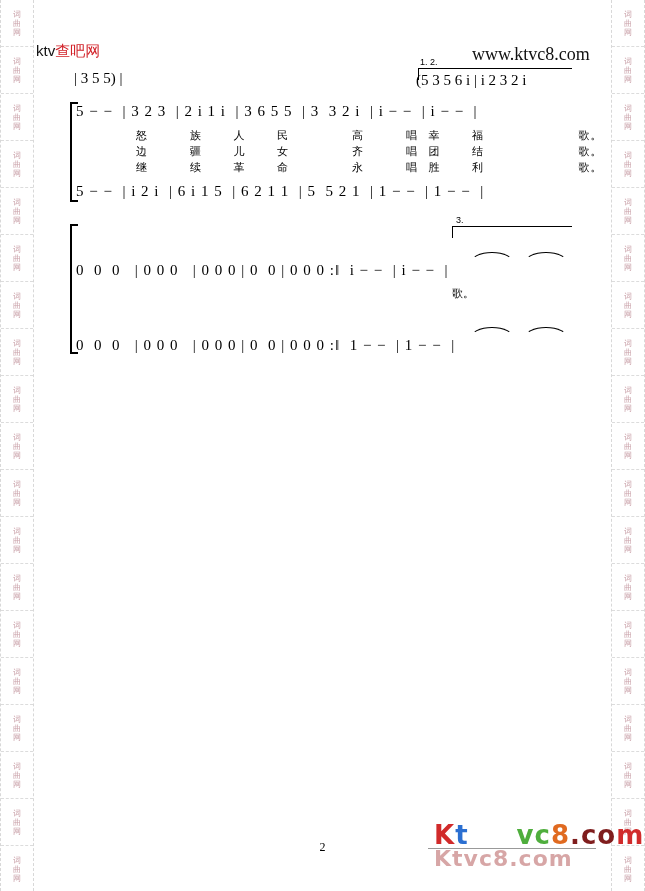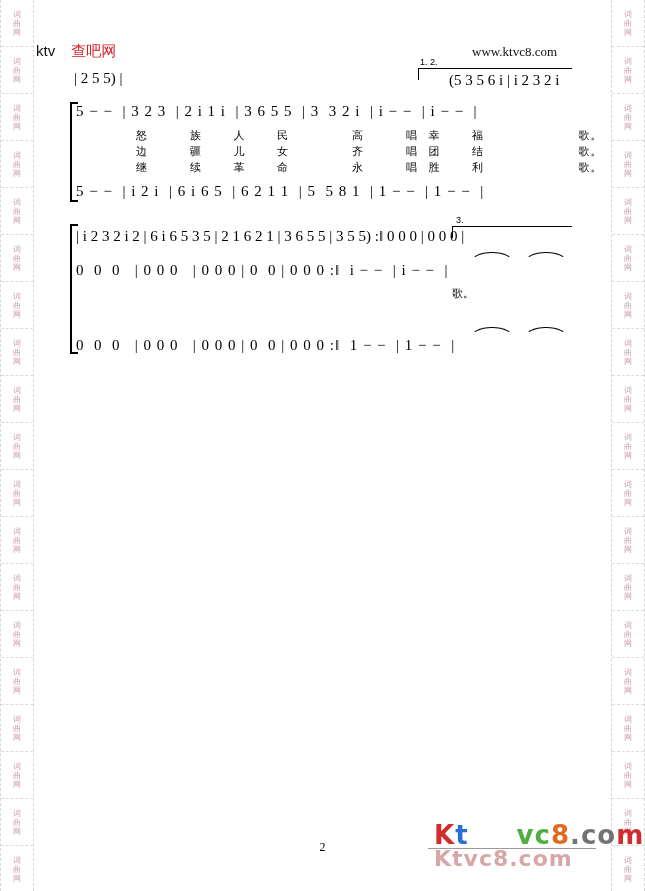--- a/index.html
+++ b/index.html
@@ -55,27 +55,27 @@
 
   
   .logo {
     position: absolute;
     left: 36px;
     top: 42px;
     font-size: 15px;
     font-family: "Liberation Sans", sans-serif;
   }
   .logo .ktv { color: #111; text-align: right; }
-  .logo .cn { color: #d2232a; margin-left: 16px; }
+  .logo .cn { color: #d2232a; }
 
   .site-url {
     position: absolute;
     left: 472px;
     top: 44px;
-    font-size: 13px;
+    font-size: 18px;
     color: #111;
     font-family: "Liberation Serif", serif;
   }
 
   
   .score {
     position: absolute;
     left: 0; top: 0;
     width: 645px; height: 891px;
   }
@@ -133,21 +133,21 @@
     top: 820px;
     font-family: "DejaVu Sans", sans-serif;
     font-size: 26px;
     font-weight: bold;
     letter-spacing: 1px;
   }
   .bottom-wm .c1 { color: #d12b2b; }
   .bottom-wm .c2 { color: #2b6fd1; }
   .bottom-wm .c3 { color: #4fae3d; margin-left: 48px; }
   .bottom-wm .c4 { color: #e06a20; }
-  .bottom-wm .c5 { color: #737373; }
+  .bottom-wm .c5 { color: #7f1d1d; }
   .bottom-wm2 {
     position: absolute;
     left: 434px;
     top: 846px;
     font-family: "DejaVu Sans", sans-serif;
     font-size: 22px;
     font-weight: bold;
     opacity: .5;
     letter-spacing: 1px;
   }
@@ -359,48 +359,47 @@
 曲
 网</span>
       </div>
   </div>
 
   <div class="logo"><span class="ktv">ktv</span><span class="cn">查吧网</span></div>
   <div class="site-url">www.ktvc8.com</div>
 
   <div class="score">
 
-    <div class="notes" style="left:74px; top:70px;">| 2 5 5) |</div>
+    <div class="notes" style="left:74px; top:70px;">| 3 5 5) |</div>
 
     <div class="tiny" style="left:420px; top:57px;">1. 2.</div>
     <div class="rule" style="left:418px; top:68px; width:154px; height:1px;"></div>
     <div class="rule" style="left:418px; top:68px; width:1px; height:12px;"></div>
-    <div class="notes" style="left:416px; top:72px;margin-left:33px;">(5 3 5 6 i | i 2 3 2 i</div>
+    <div class="notes" style="left:416px; top:72px;">(5 3 5 6 i | i 2 3 2 i</div>
 
     <div class="rule" style="left:70px; top:102px; width:2px; height:100px;"></div>
     <div class="rule" style="left:70px; top:102px; width:8px; height:2px;"></div>
     <div class="rule" style="left:70px; top:200px; width:8px; height:2px;"></div>
 
     <div class="notes" style="left:76px; top:103px; letter-spacing:1px;">5 − −  | 3 2 3  | 2 i 1 i  | 3 6 5 5  | 3  3 2 i  | i − −  | i − −  |</div>
 
     <div class="lyric" style="left:136px; top:128px; letter-spacing:1px; word-spacing:6px;">怒    族   人   民      高    唱 幸   福         歌。</div>
     <div class="lyric" style="left:136px; top:144px; letter-spacing:1px; word-spacing:6px;">边    疆   儿   女      齐    唱 团   结         歌。</div>
     <div class="lyric" style="left:136px; top:160px; letter-spacing:1px; word-spacing:6px;">继    续   革   命      永    唱 胜   利         歌。</div>
 
-    <div class="notes" style="left:76px; top:183px; letter-spacing:1px;">5 − −  | i 2 i  | 6 i 6 5  | 6 2 1 1  | 5  5 8 1  | 1 − −  | 1 − −  |</div>
+    <div class="notes" style="left:76px; top:183px; letter-spacing:1px;">5 − −  | i 2 i  | 6 i 1 5  | 6 2 1 1  | 5  5 2 1  | 1 − −  | 1 − −  |</div>
 
     <div class="rule" style="left:70px; top:224px; width:2px; height:130px;"></div>
     <div class="rule" style="left:70px; top:224px; width:8px; height:2px;"></div>
     <div class="rule" style="left:70px; top:352px; width:8px; height:2px;"></div>
 
     <div class="tiny" style="left:456px; top:215px;">3.</div>
     <div class="rule" style="left:452px; top:226px; width:120px; height:1px;"></div>
     <div class="rule" style="left:452px; top:226px; width:1px; height:12px;"></div>
 
-    <div class="notes" style="left:76px; top:228px; letter-spacing:0px;">| i 2 3 2 i 2 | 6 i 6 5 3 5 | 2 1 6 2 1 | 3 6 5 5 | 3 5 5) :‖ 0 0 0 | 0 0 0 |</div>
     <div class="notes" style="left:76px; top:262px; letter-spacing:1px;">0  0  0   | 0 0 0   | 0 0 0 | 0  0 | 0 0 0 :‖  i − −  | i − −  |</div>
     <div class="lyric" style="left:452px; top:286px;">歌。</div>
     <div class="notes" style="left:76px; top:337px; letter-spacing:1px;">0  0  0   | 0 0 0   | 0 0 0 | 0  0 | 0 0 0 :‖  1 − −  | 1 − −  |</div>
 
     <div class="slur" style="left:470px; top:252px; width:42px;"></div>
     <div class="slur" style="left:524px; top:252px; width:42px;"></div>
     <div class="slur" style="left:470px; top:327px; width:42px;"></div>
     <div class="slur" style="left:524px; top:327px; width:42px;"></div>
   </div>
 

